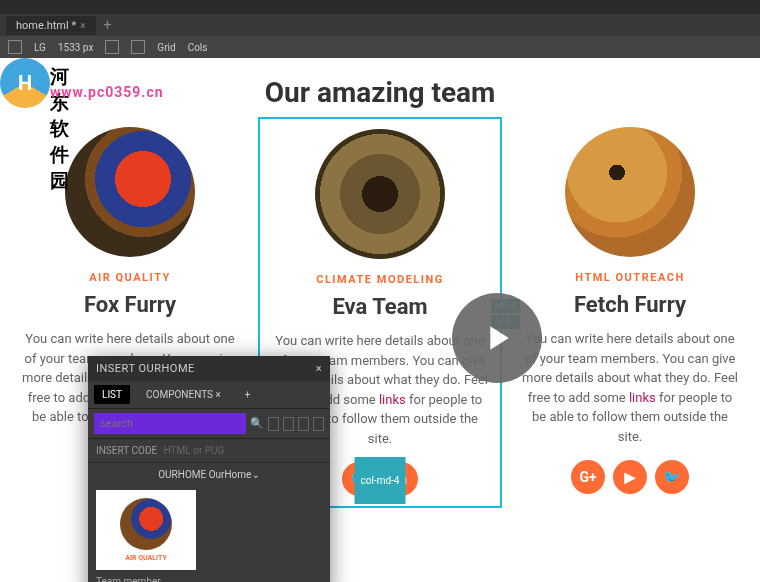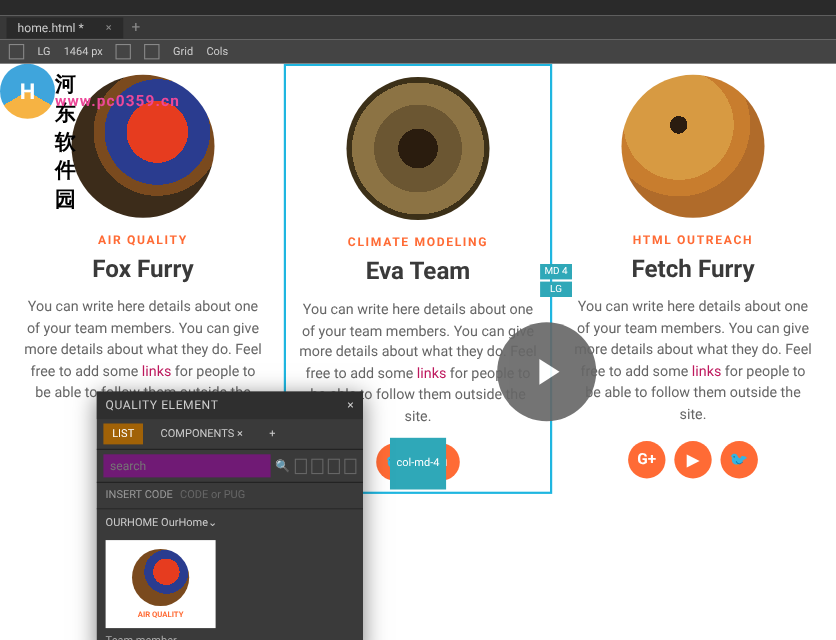--- a/index.html
+++ b/index.html
@@ -1,19 +1,19 @@
 <!DOCTYPE html>
 <html><head>
 <meta charset="utf-8">
 <style>
 *{margin:0;padding:0;box-sizing:border-box;font-family:-apple-system,BlinkMacSystemFont,"Segoe UI",Roboto,sans-serif}
 body{background:#e8e8e8;width:760px;height:582px;overflow:hidden;position:relative}
 .titlebar{background:#2a2a2a;height:14px;display:flex;align-items:center;padding:0 8px}
 .tabbar{background:#383838;height:22px;display:flex;align-items:center;padding:0 6px;gap:8px}
-.tab{background:#2a2a2a;color:#ccc;font-size:11px;padding:3px 10px;display:flex;align-items:center;gap:20px}
+.tab{background:#2a2a2a;color:#ccc;font-size:11px;padding:3px 10px;display:flex;align-items:center;gap:4px}
 .tab .x{color:#888;font-size:10px}
 .plus{color:#888;font-size:14px}
 .toolbar{background:#444;height:22px;display:flex;align-items:center;padding:0 8px;gap:12px;color:#ccc;font-size:10px}
 .tbicon{width:14px;height:14px;border:1px solid #888;display:inline-block}
 .canvas{background:#fff;height:524px;position:relative;overflow:hidden}
 .watermark-logo{position:absolute;top:0;left:0;z-index:20}
 .wm-circle{width:50px;height:50px;border-radius:50%;background:conic-gradient(#1e96d6 0 120deg,#f5a623 120deg 240deg,#1e96d6 240deg);opacity:.85;display:flex;align-items:center;justify-content:center;font-size:20px;font-weight:bold;color:#fff}
 .wm-text1{position:absolute;top:6px;left:50px;color:#000000;font-size:19px;font-weight:bold;letter-spacing:1px}
 .wm-text2{position:absolute;top:26px;left:50px;color:#ec4899;font-size:14px;font-weight:bold;letter-spacing:1px}
 .section-title{text-align:center;font-size:28px;font-weight:700;color:#333;padding:18px 0 8px}
@@ -33,27 +33,27 @@
 .size-tags{position:absolute;right:-20px;top:180px;display:flex;flex-direction:column;gap:2px}
 .stag{background:#2fa8b8;color:#fff;font-size:9px;padding:2px 4px}
 .col-label{position:absolute;bottom:2px;left:50%;transform:translateX(-50%);background:#2fa8b8;color:#fff;font-size:10px;padding:18px 6px}
 .play-overlay{position:absolute;left:452px;top:235px;width:90px;height:90px;border-radius:50%;background:#666;opacity:.9;display:flex;align-items:center;justify-content:center;z-index:30}
 .play-overlay svg{width:40px;height:40px;fill:#fff}
 
 .insert{position:absolute;left:88px;top:298px;width:242px;background:#3a3a3a;color:#ccc;font-size:11px;z-index:25;box-shadow:0 4px 20px rgba(0,0,0,.5)}
 .ins-head{background:#2f2f2f;padding:6px 8px;display:flex;justify-content:space-between;align-items:center;font-size:11px;letter-spacing:.5px}
 .ins-tabs{display:flex;align-items:center;padding:4px 6px;gap:8px;border-bottom:1px solid #222}
 .ins-tab{padding:4px 8px;font-size:10px}
-.ins-tab.active{background:#a16207;color:#fff}
+.ins-tab.active{background:#000000;color:#fff}
 .ins-search{display:flex;align-items:center;padding:4px 6px;gap:4px;border-bottom:1px solid #222}
-.ins-search input{flex:1;background:#701a75;border:none;color:#ccc;padding:4px 6px;font-size:11px}
+.ins-search input{flex:1;background:#6d28d9;border:none;color:#ccc;padding:4px 6px;font-size:11px}
 .ins-mini{width:16px;height:14px;border:1px solid #666;display:inline-block}
 .ins-row{padding:6px 8px;font-size:10px;color:#999;border-bottom:1px solid #2a2a2a}
 .ins-row .sub{color:#666;margin-left:4px}
-.ins-item-head{padding:6px 8px;display:flex;justify-content:flex-start;align-items:center;font-size:10px}
+.ins-item-head{padding:6px 8px;display:flex;justify-content:center;align-items:center;font-size:10px}
 .ins-thumb{margin:4px 8px;padding:8px;background:#fff;width:100px;text-align:center}
 .ins-thumb .mini-av{width:52px;height:52px;border-radius:50%;margin:0 auto 4px;background:radial-gradient(circle at 60% 40%,#e63c1f 0 12px,#2a3c8f 12px 20px,#7a4a1e 20px)}
 .ins-thumb .mini-role{color:#ff6b35;font-size:7px;font-weight:700}
 .ins-label{padding:2px 8px 8px;font-size:10px;color:#aaa}
 </style>
 </head>
 <body>
 
 <div class="titlebar"></div>
 
@@ -61,35 +61,36 @@
   <div class="tab">
     <span>home.html *</span>
     <span class="x">×</span>
   </div>
   <span class="plus">+</span>
 </div>
 
 <div class="toolbar">
   <span class="tbicon"></span>
   <span>LG</span>
-  <span>1464 px</span>
+  <span>1533 px</span>
   <span class="tbicon"></span>
   <span class="tbicon"></span>
   <span>Grid</span>
   <span>Cols</span>
 </div>
 
 <div class="canvas">
 
   <div class="watermark-logo">
     <div class="wm-circle">H</div>
     <div class="wm-text1">河东软件园</div>
     <div class="wm-text2">www.pc0359.cn</div>
   </div>
 
+  <h2 class="section-title">Our amazing team</h2>
 
   <div class="team-row">
 
     <div class="card">
       <div class="avatar av1"></div>
       <div class="role">AIR QUALITY</div>
       <div class="name">Fox Furry</div>
       <div class="desc">
         <span>You can write here details about one of your team members. You can give more details about what they do. Feel free to add some </span><a>links</a><span> for people to be able to follow them outside the site.</span>
       </div>
@@ -124,42 +125,42 @@
         <div class="sbtn">G+</div>
         <div class="sbtn">▶</div>
         <div class="sbtn">🐦</div>
       </div>
     </div>
 
   </div>
 
   <div class="insert">
     <div class="ins-head">
-      <span>QUALITY ELEMENT</span>
+      <span>INSERT OURHOME</span>
       <span>×</span>
     </div>
     <div class="ins-tabs">
       <span class="ins-tab active">LIST</span>
       <span class="ins-tab">
         <span>COMPONENTS</span>
         <span>×</span>
       </span>
       <span class="ins-tab">+</span>
     </div>
     <div class="ins-search">
       <input placeholder="search" style="">
       <span>🔍</span>
       <span class="ins-mini"></span>
       <span class="ins-mini"></span>
       <span class="ins-mini"></span>
       <span class="ins-mini"></span>
     </div>
     <div class="ins-row">
       <span>INSERT CODE</span>
-      <span class="sub">CODE or PUG</span>
+      <span class="sub">HTML or PUG</span>
     </div>
     <div class="ins-item-head">
       <span>
         <span>OURHOME</span>
         <span class="sub">OurHome</span>
       </span>
       <span>⌄</span>
     </div>
     <div class="ins-thumb">
       <div class="mini-av"></div>

